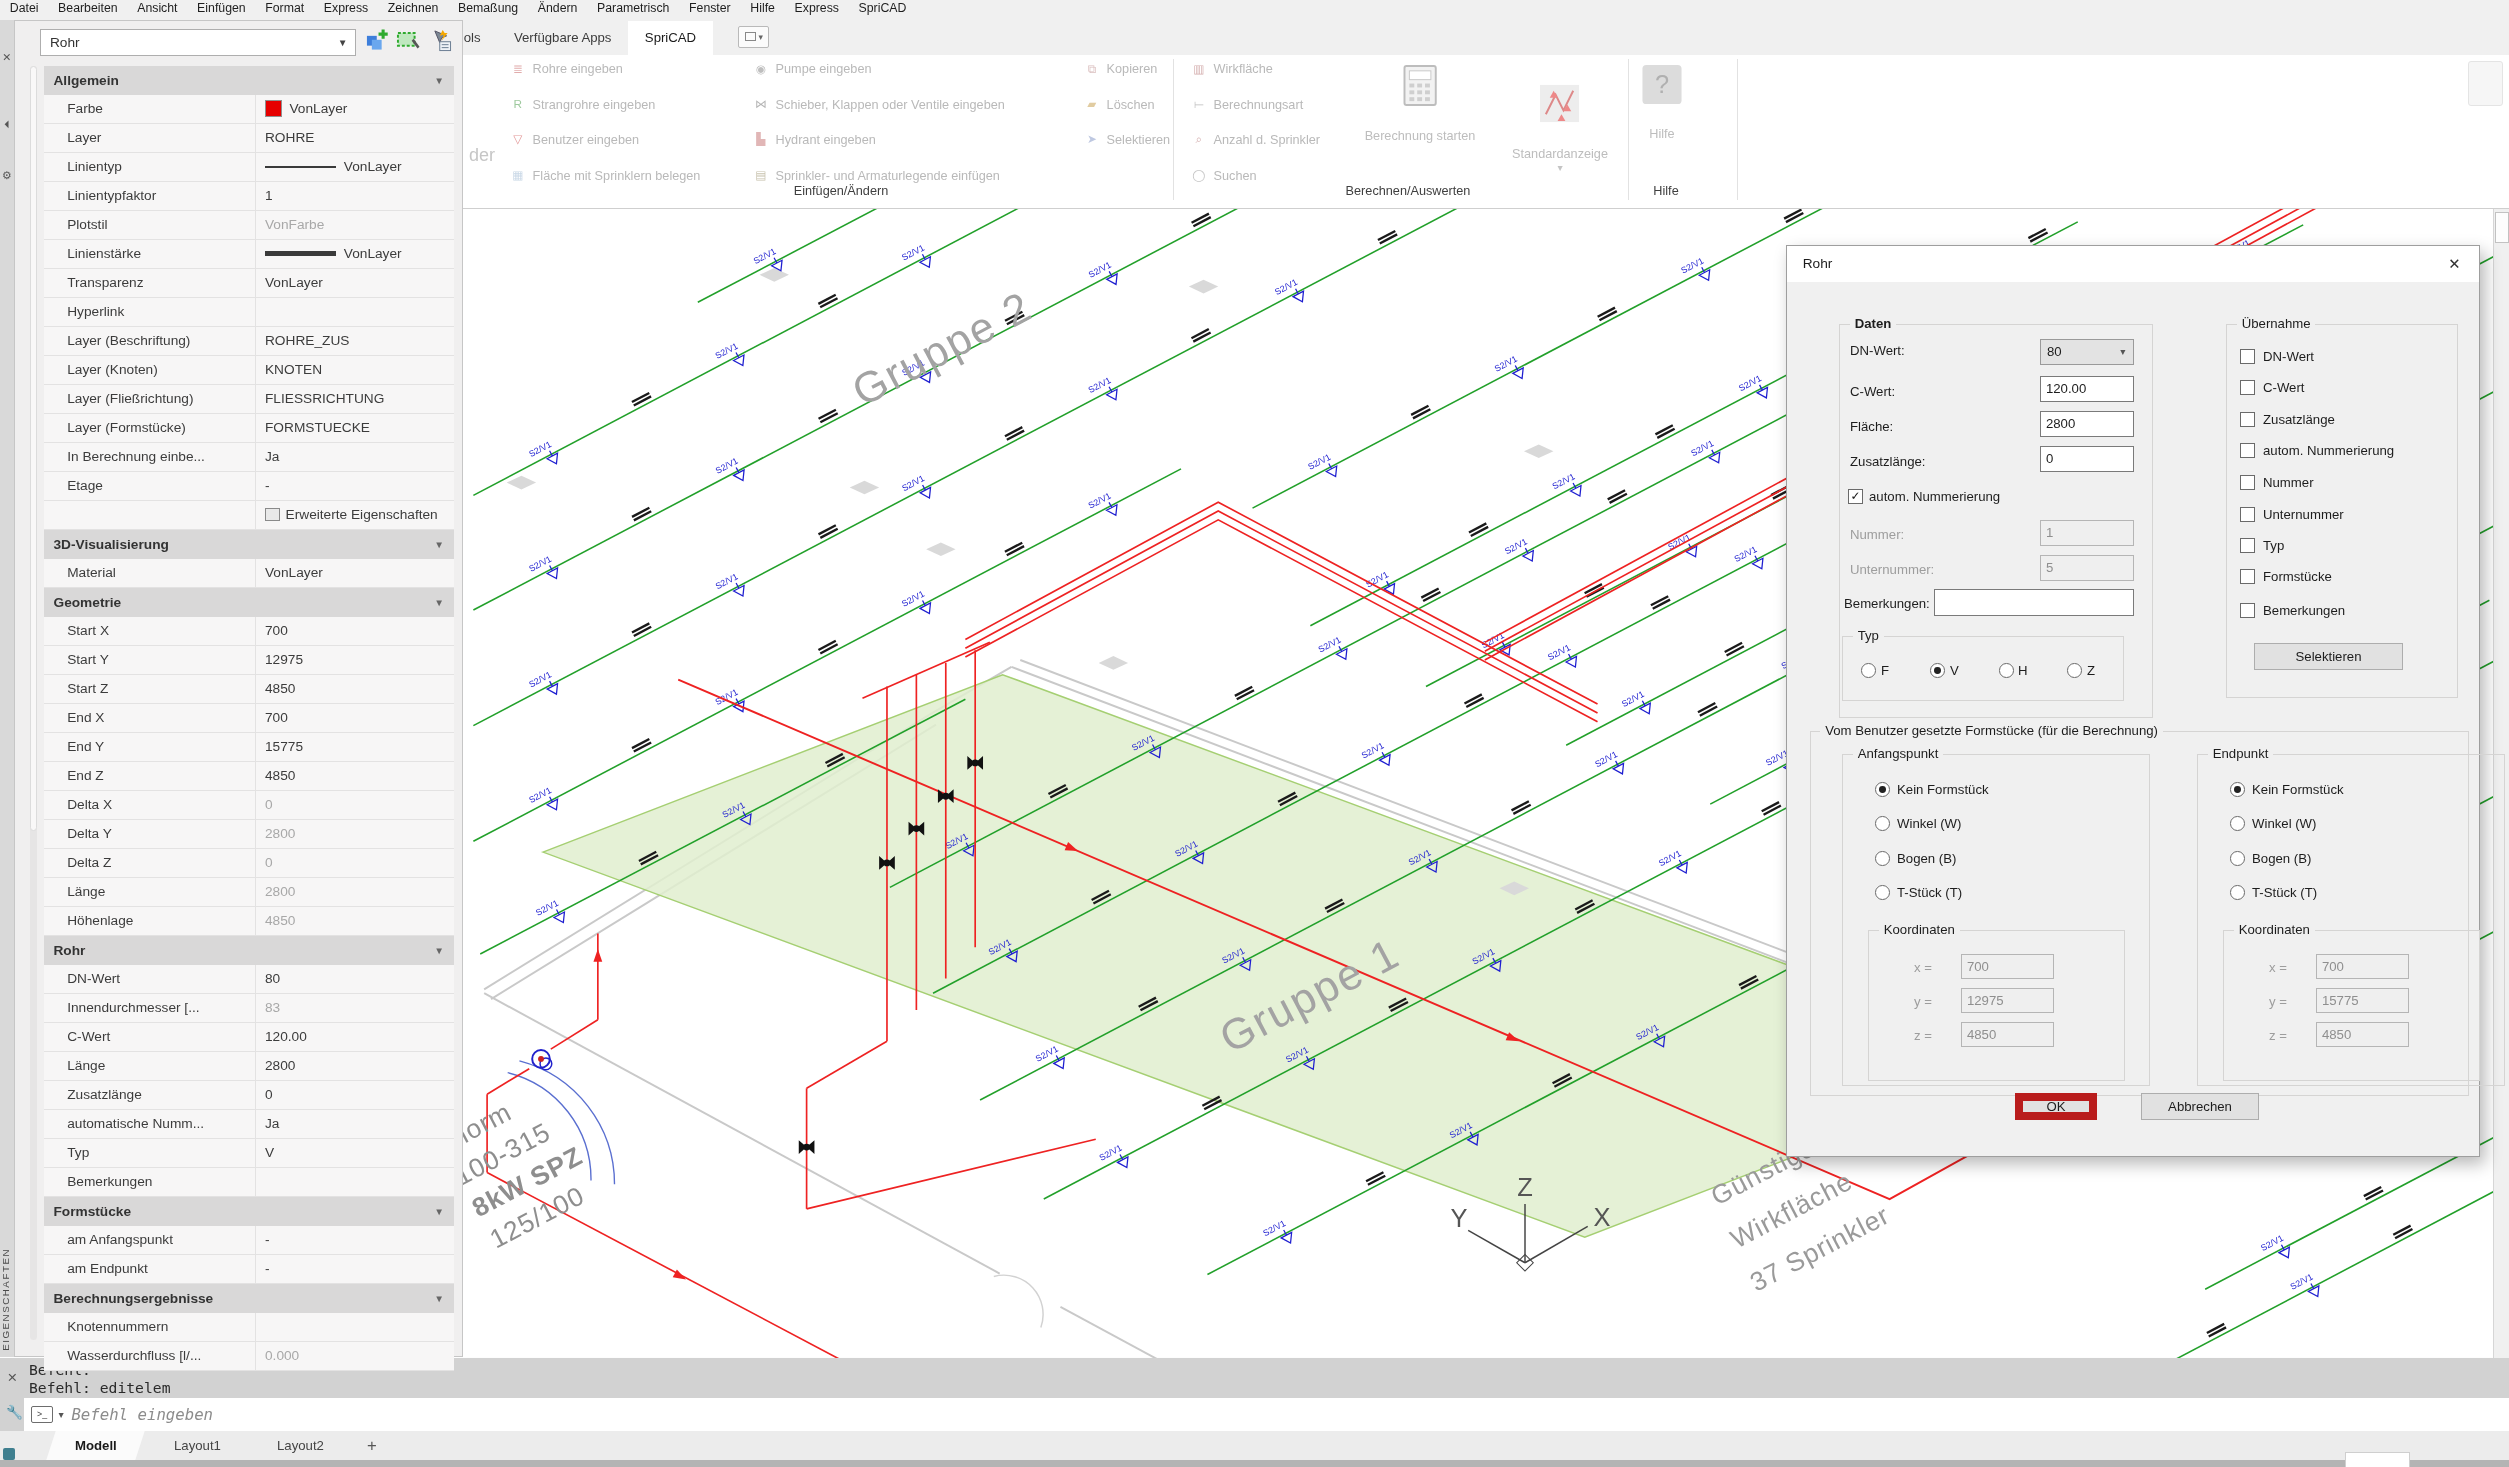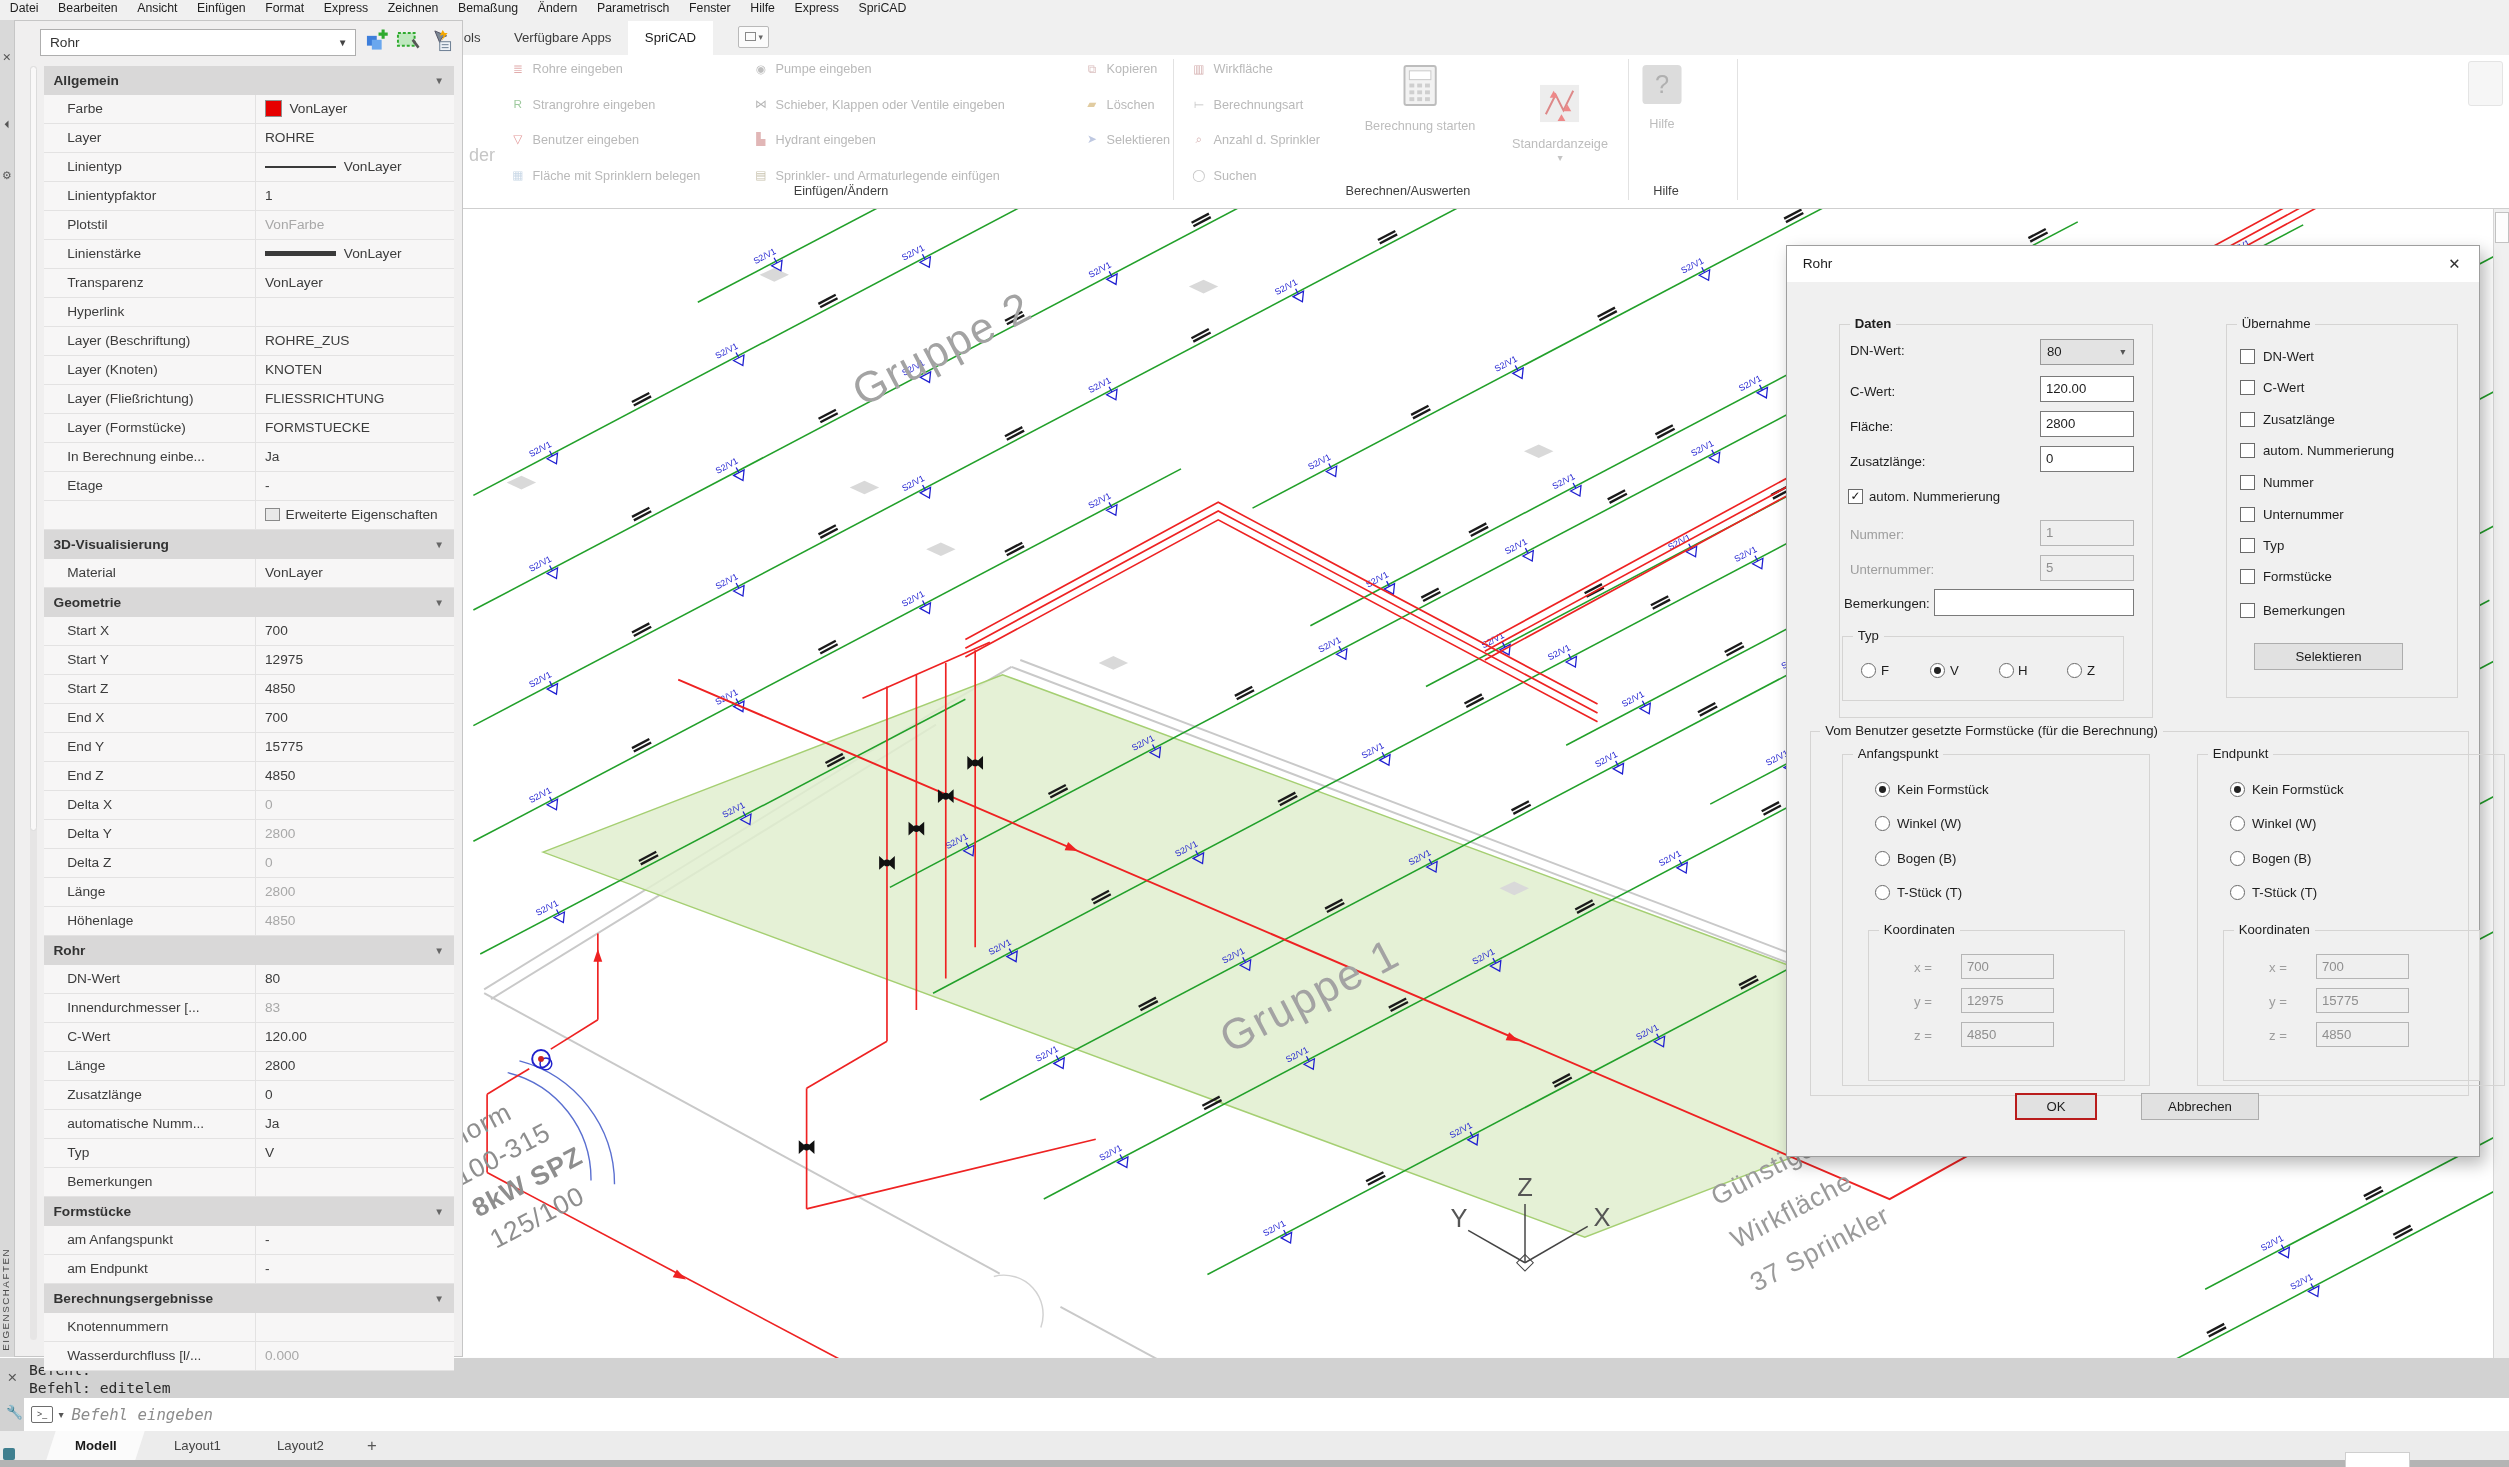--- a/index.html
+++ b/index.html
@@ -13,21 +13,21 @@
   #tabrow .rtab.active{background:#ffffff;color:#1a1a1a;}
   #paneltoggle{margin:0 0 6.9px 25.5px;width:29px;height:19.6px;border:1px solid #b9b9b9;background:#fbfbfb;border-radius:2px;
       font-size:8.8px;color:#666;display:flex;align-items:center;justify-content:center;gap:2.9px;}
   #ribbon{position:absolute;left:0;top:55px;width:2509px;height:153px;background:#ffffff;border-bottom:1px solid #cfcfcf;z-index:4;}
   .rb-divider{position:absolute;top:3.9px;height:141px;width:1px;background:#e2e2e2;}
   .rb-grouplabel{position:absolute;top:129px;font-size:12.7px;color:#3f3f3f;transform:translateX(-50%);}
   .rb-small{position:absolute;display:flex;align-items:center;gap:6.9px;height:23.5px;transform:translateY(-50%);}
   .rb-small .lbl{font-size:12.7px;color:#b9b9b9;white-space:nowrap;}
   .rb-ico{width:15.7px;height:15.7px;font-size:11.8px;line-height:15.7px;text-align:center;opacity:.55;}
   .rb-big{position:absolute;display:flex;flex-direction:column;align-items:center;transform:translateX(-50%);}
-  .rb-big .lbl{font-size:12.7px;color:#bdbdbd;margin-top:7px;white-space:nowrap;}
+  .rb-big .lbl{font-size:12.7px;color:#bdbdbd;margin-top:17px;white-space:nowrap;}
   .rb-big .caret{font-size:8.8px;color:#c4c4c4;margin-top:2px;}
   #ribbon-partial{position:absolute;left:469px;top:90px;font-size:18px;color:#c6c6c6;}
   #ribbon-minibox{position:absolute;left:2468px;top:5.9px;width:33px;height:43px;background:#f6f6f6;border:1px solid #e4e4e4;border-radius:2.9px;}
   
   #drawing{position:absolute;left:0;top:208px;width:2509px;height:1150px;z-index:1;}
   #vscroll{position:absolute;right:0;top:208px;width:14.7px;height:1150px;background:#f0f0f0;border-left:1px solid #d6d6d6;z-index:2;}
   #vscroll .thumb{position:absolute;left:1px;top:3.9px;width:11.8px;height:29px;background:#fdfdfd;border:1px solid #c2c2c2;}
   
   #pstrip{position:absolute;left:0;top:19.6px;width:13.7px;height:1337px;background:#d9d9d9;border-right:1px solid #c3c3c3;z-index:6;}
   #pstrip .ic{position:absolute;left:0;width:13.7px;text-align:center;font-size:10.8px;color:#555;}
@@ -68,21 +68,21 @@
   .tin.dis{background:#efefef;border-color:#b5b5b5;color:#8f8f8f;}
   .combo{position:absolute;background:#e3e3e3;border:1px solid #9a9a9a;display:flex;align-items:center;
       padding:0 5.9px;box-sizing:border-box;color:#1d1d1d;}
   .combo .ar{margin-left:auto;font-size:8.8px;color:#555;}
   .cb{position:absolute;width:14.7px;height:14.7px;background:#fff;border:1px solid #6a6a6a;box-sizing:border-box;
       font-size:11.8px;line-height:12.7px;text-align:center;color:#111;}
   .rad{position:absolute;width:14.7px;height:14.7px;border:1px solid #6a6a6a;border-radius:50%;background:#fff;box-sizing:border-box;}
   .rad.on::after{content:"";position:absolute;left:2.9px;top:2.9px;width:6.9px;height:6.9px;border-radius:50%;background:#222;}
   .btn{position:absolute;background:#e1e1e1;border:1px solid #adadad;display:flex;align-items:center;justify-content:center;
       font-size:13.2px;color:#1d1d1d;box-sizing:border-box;}
-  .btn.focus{border:2px solid #b91c1c;}
+  .btn.focus{border:8px solid #b91c1c;}
   
   #cmd{position:absolute;left:0;top:1358px;width:2509px;height:74px;background:#d2d2d2;z-index:5;}
   #cmd .hist{position:absolute;left:29px;top:2.9px;font-family:"DejaVu Sans Mono",monospace;font-size:14.7px;color:#2a2a2a;line-height:18.6px;white-space:pre;}
   #cmd .x{position:absolute;left:6.9px;top:11.8px;font-size:12.7px;color:#555;}
   #cmd .wrench{position:absolute;left:5.9px;top:46px;font-size:13.7px;color:#666;}
   #cmdinput{position:absolute;left:23.5px;right:0;top:40px;height:33px;background:#ffffff;display:flex;align-items:center;}
   #cmdinput .tico{width:19.6px;height:15.7px;border:1px solid #6d6d6d;border-radius:2px;margin-left:7.8px;
       font-size:8.8px;line-height:14.7px;text-align:center;color:#444;}
   #cmdinput .car{font-size:8.8px;color:#555;margin:0 5.9px 0 3.9px;}
   #cmdinput .ph{font-family:"DejaVu Sans Mono",monospace;font-style:italic;font-size:15.7px;color:#8c8c8c;}

